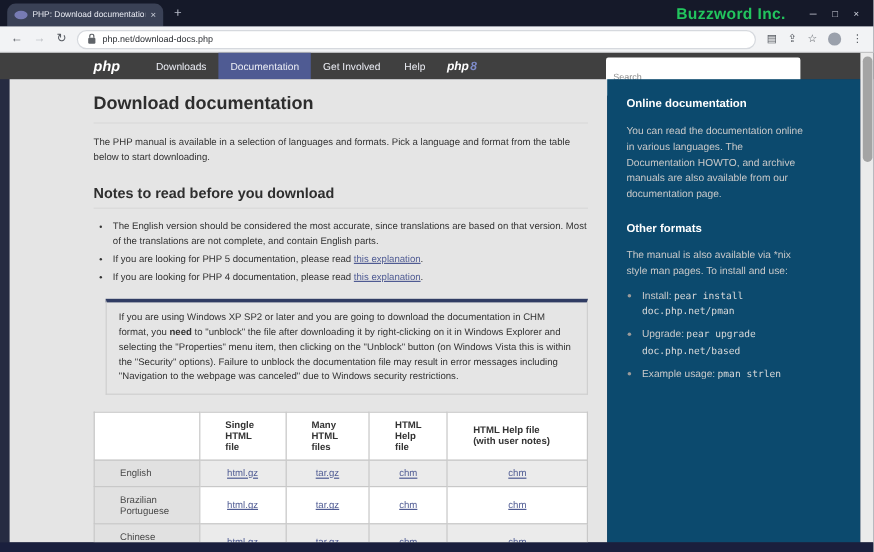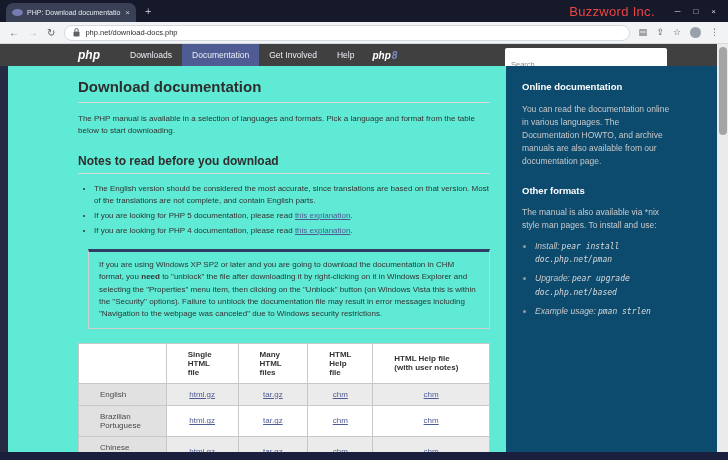--- a/index.html
+++ b/index.html
@@ -6,21 +6,21 @@
   html,body { width:728px; height:460px; font-family:"Liberation Sans", sans-serif; }
   .window { position:relative; width:728px; height:460px; background:#262b42; overflow:hidden; }
 
   
   .titlebar { position:absolute; top:0; left:0; right:0; height:22px; background:#151929; display:flex; align-items:center; }
   .tab { align-self:flex-end; margin-left:6px; height:19px; width:130px; background:#3a4156; border-radius:7px 7px 0 0; display:flex; align-items:center; padding:0 6px; gap:4px; }
   .favicon { width:11px; height:7px; background:#777bb3; border-radius:50%; flex:0 0 auto; }
   .tab-title { flex:1; font-size:7px; color:#e8eaf2; white-space:nowrap; overflow:hidden; }
   .tab-close { font-size:8px; color:#c9cdd8; cursor:default; }
   .newtab { margin-left:9px; color:#b9bdca; font-size:11px; line-height:1; }
-  .brand { margin-left:auto; color:#ef4444; font-size:13px; font-weight:normal; letter-spacing:.3px; }
+  .brand { margin-left:auto; color:#22c55e; font-size:13px; font-weight:bold; letter-spacing:.3px; }
   .wincontrols { display:flex; gap:13px; margin:0 12px 0 20px; color:#d4d7e1; font-size:8px; }
 
   
   .toolbar { position:absolute; top:22px; left:0; right:0; height:22px; background:#f2f3f5; border-bottom:1px solid #d9dadc; display:flex; align-items:center; padding:0 9px; gap:9px; }
   .tool-ic { font-size:10px; color:#54585f; line-height:1; }
   .tool-ic.disabled { color:#b4b7bc; }
   .addressbar { flex:1; height:16px; background:#fff; border:1px solid #d6d9de; border-radius:9px; display:flex; align-items:center; padding:0 8px; gap:5px; }
   .url { font-size:7.5px; color:#2b2e33; white-space:nowrap; overflow:hidden; }
   .right-ics { display:flex; align-items:center; gap:9px; }
   .right-ics .tool-ic { font-size:9px; }
@@ -32,21 +32,21 @@
   .nav-items { display:flex; margin-left:20px; }
   .nav-item { display:flex; align-items:center; padding:0 10px; font-size:8.5px; color:#eceef5; }
   .nav-item.active { background:#4f5b93; }
   .php8 { display:flex; align-items:center; margin-left:8px; font-size:10px; }
   .php8 .p { color:#fff; font-style:italic; font-weight:bold; }
   .php8 .n { color:#7e8bc9; font-style:italic; font-weight:bold; margin-left:1px; }
   .search { position:absolute; right:61px; top:4px; width:162px; height:13px; border:none; border-radius:2px; background:#fff; font-size:7.5px; padding:16px 6px; color:#333; font-family:"Liberation Sans", sans-serif; }
   .search::placeholder { color:#8a8a8a; }
 
   
-  .content-card { position:absolute; top:66px; left:8px; width:498px; bottom:8px; background:#5eead4; overflow:hidden; padding:12px 16px 0 70px; color:#333; }
+  .content-card { position:absolute; top:66px; left:8px; width:498px; bottom:8px; background:#e5e5e5; overflow:hidden; padding:12px 16px 0 70px; color:#333; }
   .h1 { font-size:15px; font-weight:600; color:#2e2e2e; padding-bottom:7px; border-bottom:1px solid #d9d9d9; }
   .intro { font-size:8px; line-height:1.55; margin:10px 0 14px; }
   .h2 { font-size:12px; font-weight:600; color:#2e2e2e; padding-bottom:5px; border-bottom:1px solid #d9d9d9; margin-top:16px; }
   .notes { margin:9px 0 12px; padding-left:16px; font-size:8px; line-height:1.5; }
   .notes li { margin-bottom:3px; }
   a.lnk { color:#4f5b93; text-decoration:underline; cursor:pointer; }
   .warning { margin:12px 0 14px 10px; border:1px solid #cfcfcf; border-top:3px solid #303c63; padding:7px 10px; font-size:8px; line-height:1.55; }
   .dl-table { width:100%; border-collapse:collapse; font-size:8px; margin-top:4px; }
   .dl-table th, .dl-table td { border:1px solid #c8c8c8; padding:6px 21px; text-align:left; vertical-align:middle; }
   .dl-table thead th { background:#fff; font-weight:600; color:#333; }
@@ -54,21 +54,21 @@
   td.lang { background:#e1e1e1; color:#4a4a4a; }
   tr.shade td.cell { background:#ebebeb; }
   tr.plain td.cell { background:#ffffff; }
   td.cell { text-align:center; }
 
   
   .sidebar { position:absolute; top:66px; left:506px; width:211px; bottom:8px; background:#0c4a6e; overflow:hidden; padding:14px 42px 0 16px; color:#c9c9c9; font-size:8.5px; line-height:1.55; }
   .sb-title { color:#ffffff; font-size:9.5px; font-weight:600; margin-bottom:8px; }
   .sb-body { margin-bottom:15px; }
   .sb-list { margin-top:7px; padding-left:13px; }
-  .sb-list li { margin-bottom:6px;font-style:italic; }
+  .sb-list li { margin-bottom:6px; }
   .sb-list li::marker { color:#9a9a9a; }
   .sb-list code { font-family:"DejaVu Sans Mono", monospace; font-size:8px; color:#dadada; margin-left:2px; }
 
   
   .scrollbar { position:absolute; top:44px; right:0; width:11px; bottom:8px; background:#ebebeb; }
   .thumb { position:absolute; top:3px; left:1.5px; width:8px; height:88px; background:#a4a4a4; border-radius:4px; }
   .bottom-strip { position:absolute; left:0; right:0; bottom:0; height:8px; background:#1a1f3d; }
 
   .lock-svg { flex:0 0 auto; }
 </style>

